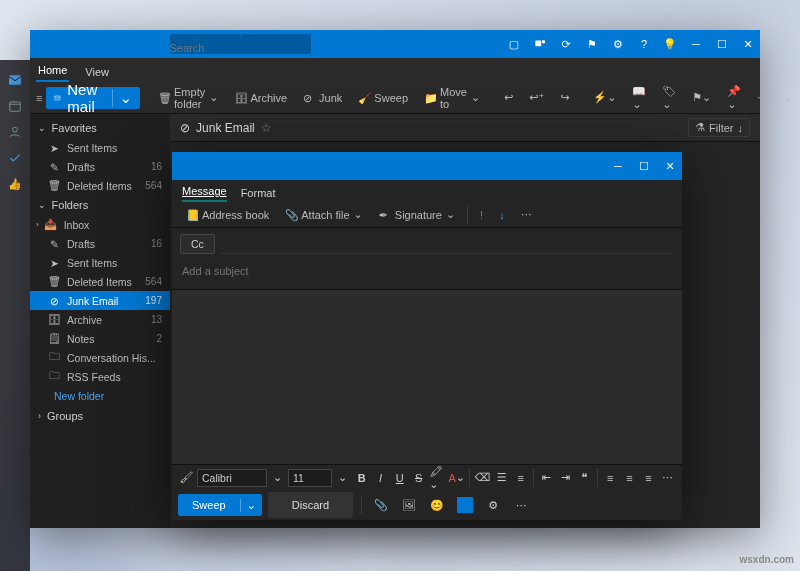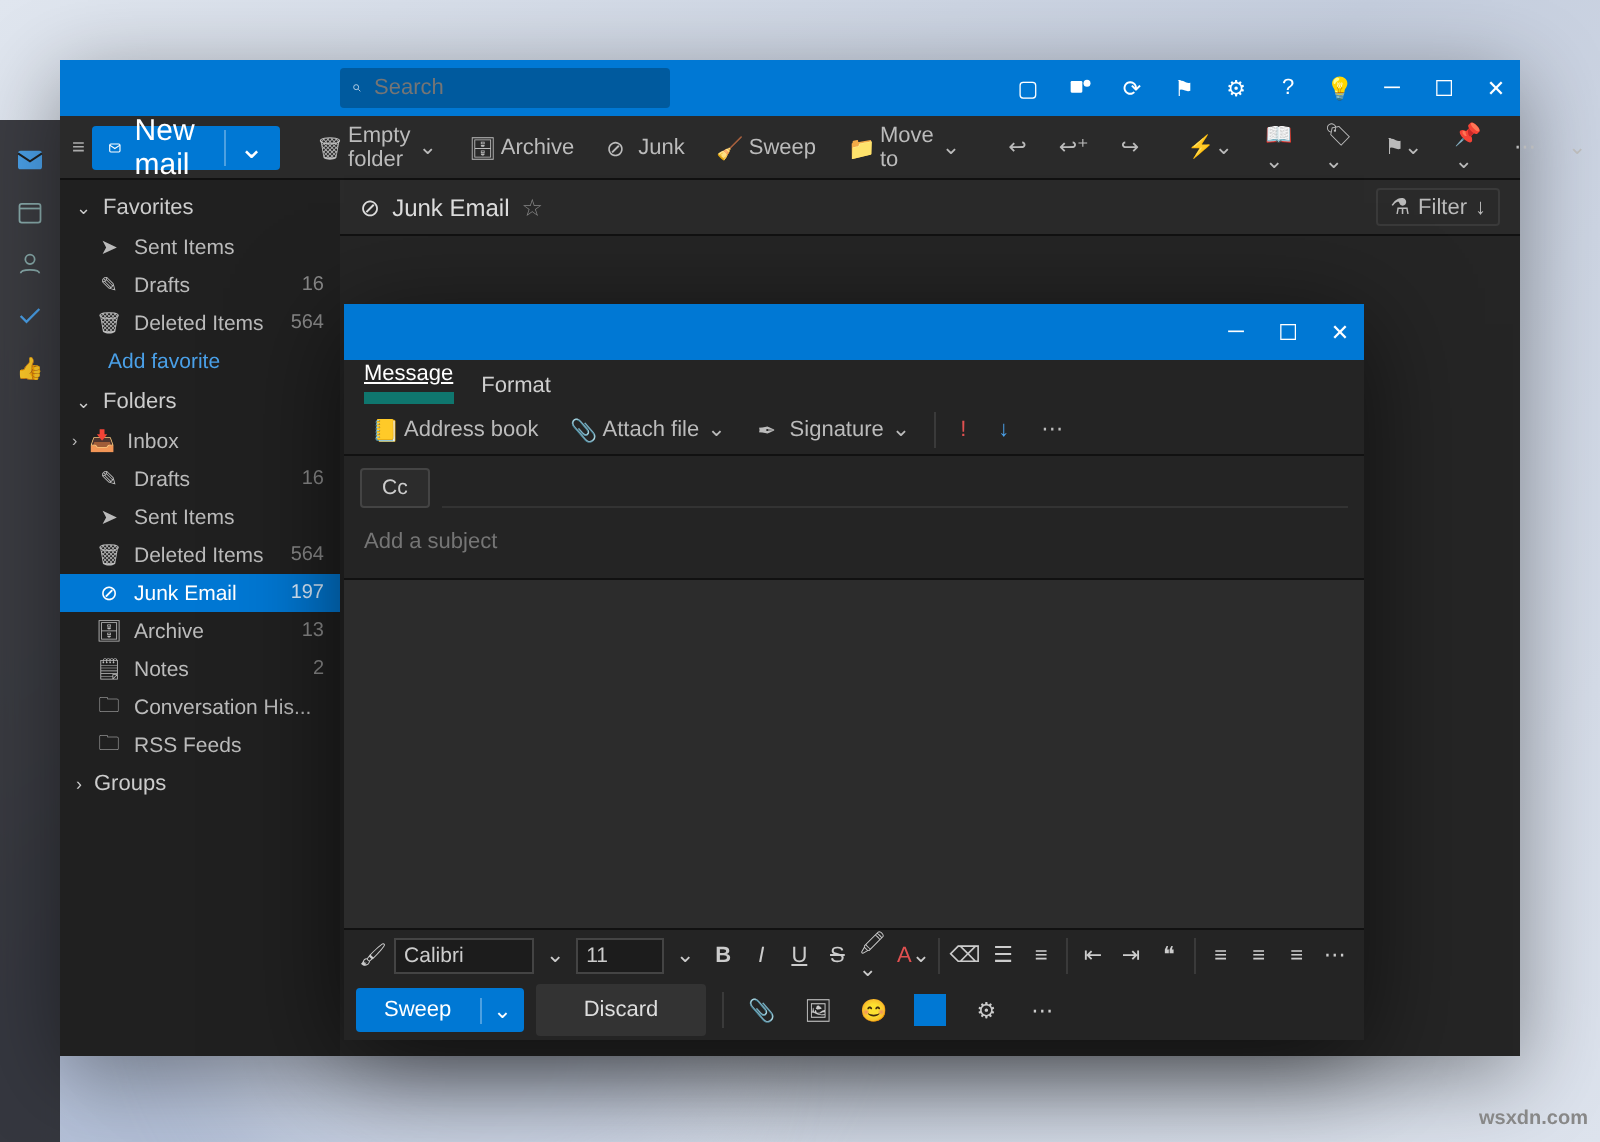--- a/index.html
+++ b/index.html
@@ -22,22 +22,22 @@
   .main-win {
     position: absolute; left: 30px; top: 30px;
     width: 730px; height: 498px;
     background: #202020; box-shadow: 0 10px 40px rgba(0,0,0,0.4);
     display: flex; flex-direction: column;
   }
   .titlebar {
     height: 28px; background: #0078d4; display:flex; align-items:center;
   }
   .tb-left { width: 140px; }
-  .search { margin-left: 0; width: 165px; height: 20px; background: #005a9e; border-radius:2px;
-    display:flex; align-items:center; padding:0 6px; gap:6px; color:#cde; }
+  .search { margin-left: 0; width: 141px; height: 20px; background: #005a9e; border-radius:2px;
+    display:flex; align-items:center; padding:0 6px; gap:6px; color:#cde;flex-direction:column; }
   .search input { background:none; border:none; outline:none; color:#cde; font-size:11px; flex:1;}
   .tb-icons { margin-left:auto; display:flex; gap:2px; align-items:center; }
   .tb-icons .ti { width:24px; height:28px; display:flex; align-items:center; justify-content:center; color:#fff; cursor:pointer;}
   .ribbon-tabs { height: 24px; background:#2a2a2a; display:flex; align-items:flex-end; padding:0 6px; gap:14px; font-size:11px;}
   .ribbon-tabs .tab { padding:4px 2px; cursor:pointer; }
   .ribbon-tabs .tab.active { border-bottom:2px solid #0078d4; color:#fff;}
   .ribbon {
     height: 32px; background:#2a2a2a; border-bottom:1px solid #111;
     display:flex; align-items:center; padding:0 6px; gap:4px;
   }
@@ -70,21 +70,21 @@
   
   .compose {
     position:absolute; left:172px; top:152px;
     width:510px; height:368px;
     background:#242424; box-shadow: 0 10px 50px rgba(0,0,0,0.6);
     display:flex; flex-direction:column;
   }
   .compose .titlebar { background:#0078d4; justify-content:flex-end;}
   .ctabs { height:22px; background:#242424; display:flex; align-items:flex-end; gap:14px; padding:0 10px; font-size:11px;}
   .ctabs .tab { padding:3px 0; cursor:pointer;}
-  .ctabs .tab.active { border-bottom:6px solid #0f766e; color:#fff;text-decoration:underline;}
+  .ctabs .tab.active { border-bottom:2px solid #0f766e; color:#fff;text-decoration:underline;}
   .ctool { height:26px; display:flex; align-items:center; padding:0 8px; gap:4px; border-bottom:1px solid #111;}
   .fields { padding:6px 8px; border-bottom:1px solid #111;}
   .fieldrow { display:flex; align-items:center; gap:6px; margin-bottom:5px;}
   .fieldbtn { border:1px solid #444; background:#2c2c2c; color:#ccc; font-size:10.5px; padding:3px 10px; border-radius:2px; cursor:pointer; min-width:30px; text-align:center;}
   .fieldrow input { flex:1; background:none; border:none; border-bottom:1px solid #333; color:#ddd; font-size:11px; padding:3px 2px; outline:none;}
   .bcc { color:#4aa0e8; font-size:10.5px; cursor:pointer;}
   .subj { width:100%; background:none; border:none; color:#ddd; font-size:11px; padding:6px 2px; outline:none;}
   .body { flex:1; background:#2c2c2c; margin:0; padding:8px; color:#ddd; font-size:11px;}
   .fmtbar { height:26px; background:#242424; border-top:1px solid #111; display:flex; align-items:center; padding:0 6px; gap:2px;}
   .fsel { background:#1c1c1c; border:1px solid #444; color:#ccc; font-size:10.5px; height:18px; padding:0 4px;}
@@ -152,20 +152,24 @@
       <div class="ti">⚑</div>
       <div class="ti">⚙</div>
       <div class="ti">?</div>
       <div class="ti">💡</div>
       <div class="ti">─</div>
       <div class="ti">☐</div>
       <div class="ti">✕</div>
     </div>
   </div>
 
+  <div class="ribbon-tabs">
+    <div class="tab active">Home</div>
+    <div class="tab">View</div>
+  </div>
 
   <div class="ribbon">
     <div class="hamb">≡</div>
     <div class="newmail">
       <svg viewBox="0 0 24 24" width="12" height="12" fill="none" stroke="#fff" stroke-width="2">
           <rect x="3" y="5" width="18" height="14" rx="2"></rect>
           <path d="M3 7l9 6 9-6"></path>
         </svg>
       <span>New mail</span>
       <span class="split">⌄</span>
@@ -213,21 +217,20 @@
       <div class="sbi">
           <span class="ic">✎</span>
           <span>Drafts</span>
           <span class="ct">16</span>
         </div>
       <div class="sbi">
           <span class="ic">🗑</span>
           <span>Deleted Items</span>
           <span class="ct">564</span>
         </div>
-      <div class="sblink">Add favorite</div>
 
       <div class="sbh">
           <span class="chev">⌄</span>
           <span>Folders</span>
         </div>
       <div class="sbi">
           <span class="chev" style="margin-left:-12px;font-size:8px">›</span>
           <span class="ic">📥</span>
           <span>Inbox</span>
         </div>
@@ -261,20 +264,21 @@
           <span class="ct">2</span>
         </div>
       <div class="sbi">
           <span class="ic">🗀</span>
           <span>Conversation His...</span>
         </div>
       <div class="sbi">
           <span class="ic">🗀</span>
           <span>RSS Feeds</span>
         </div>
+      <div class="sblink">New folder</div>
 
       <div class="sbh">
           <span class="chev">›</span>
           <span>Groups</span>
         </div>
     </div>
 
     <div class="msgpane">
       <div class="msghdr">
         <span class="title">

